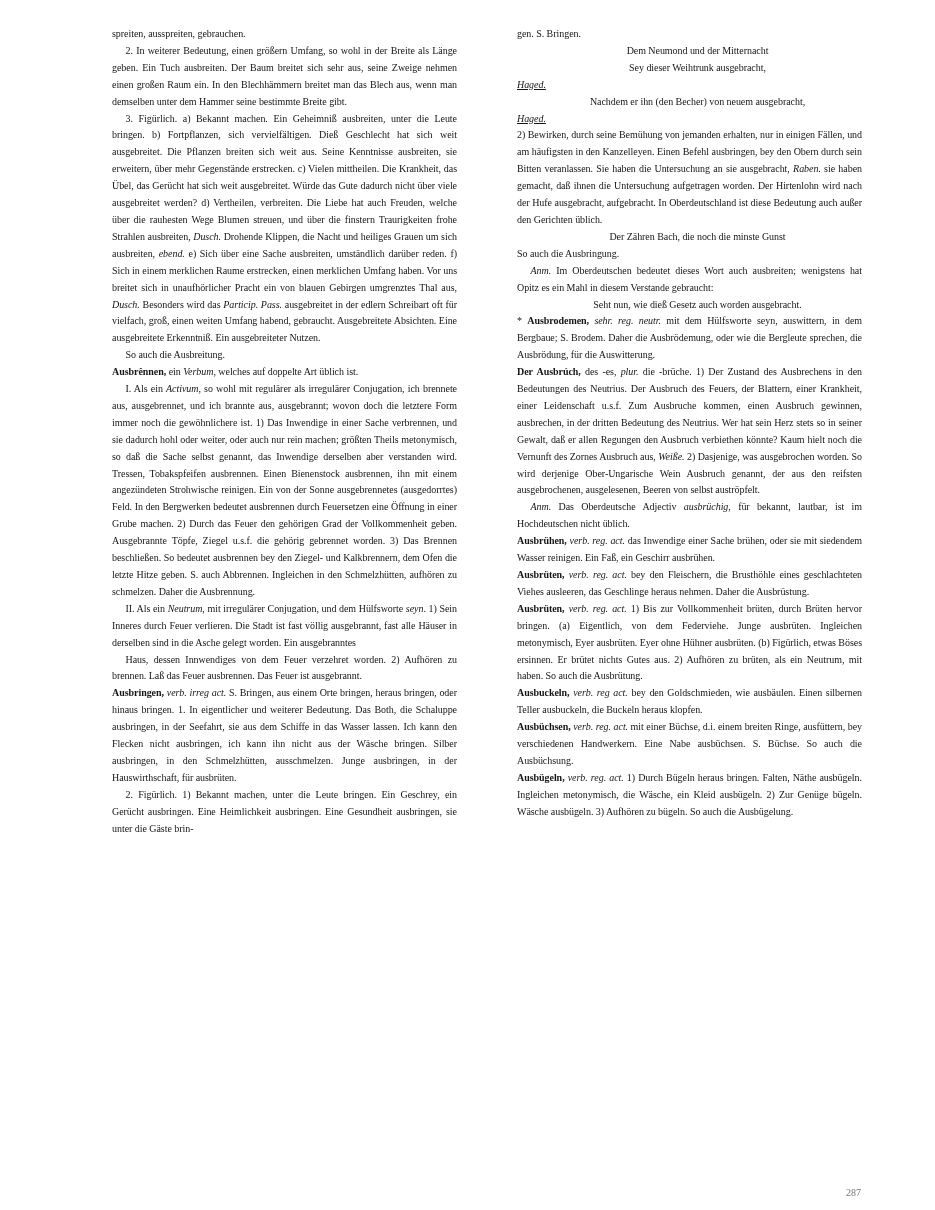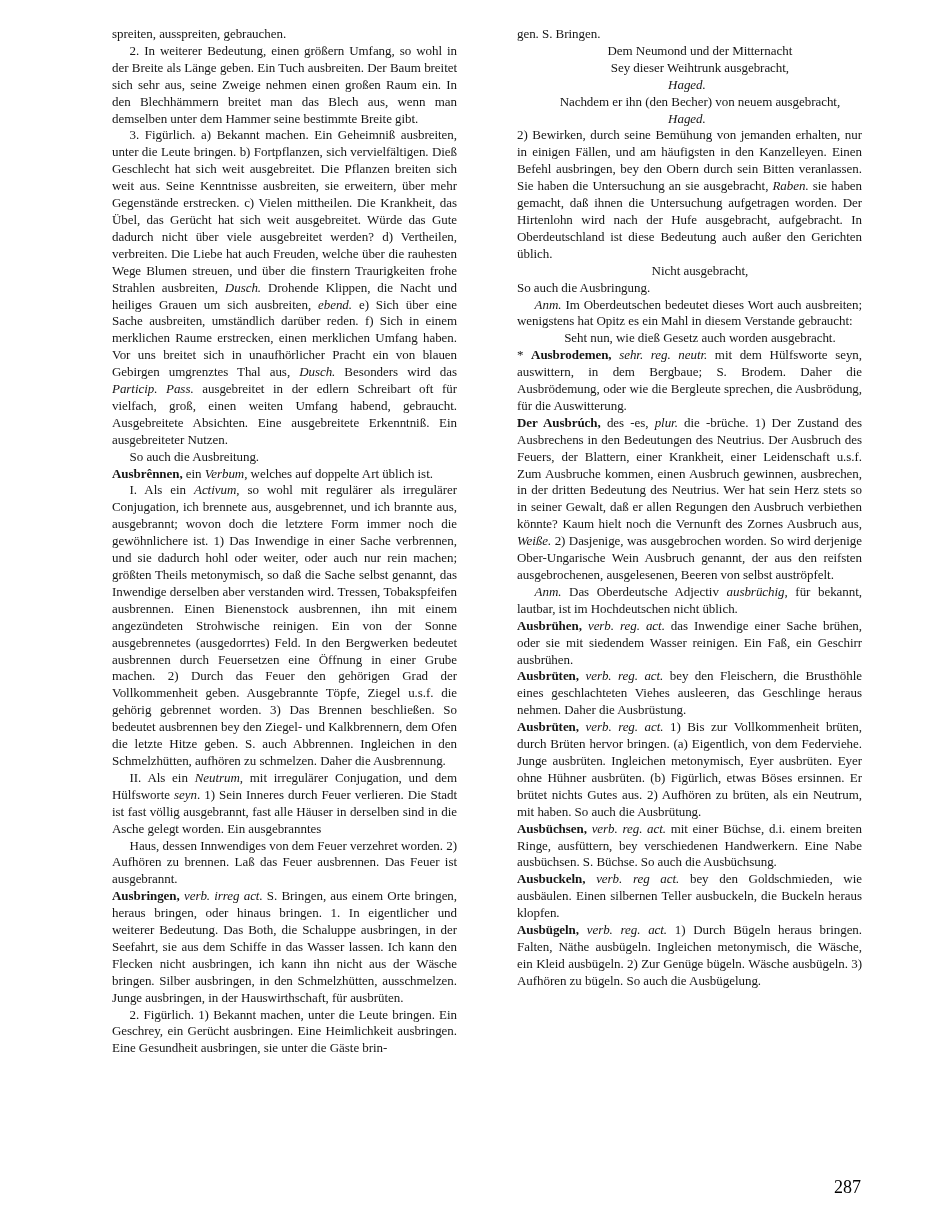--- a/index.html
+++ b/index.html
@@ -17,42 +17,42 @@
     overflow: hidden;
     font-family: "Liberation Serif", "DejaVu Serif", serif;
     color: #151515;
   }
   .columns {
     display: flex;
     gap: 60px;
   }
   .column {
     flex: 1 1 0;
-    font-size: 13px;
+    font-size: 10px;
     line-height: 16.9px;
     text-align: justify;
     hyphens: auto;
     letter-spacing: -0.05px;
   }
   .column p {
     margin: 0;
     padding: 0;
   }
   p.indent { text-indent: 1.35em; }
   p.flush  { text-indent: 0; }
   p.verse  { text-indent: 0; padding-left: 1.6em; text-align: center; }
-  p.attrib { text-indent: 0; text-align: center; padding-right: 0.4em; }
+  p.attrib { text-indent: 0; text-align: left; padding-right: 0.4em; text-decoration: underline; }
   .bold   { font-weight: 700; margin-top: 28px; }
   .italic { font-style: italic; }
   .pagenum {
     position: absolute;
     right: 74px;
     bottom: 12px;
-    font-size: 18px;
-    color: #000000;
+    font-size: 10px;
+    color: #737373;
   }
 </style>
 </head>
 <body>
 
 <div class="page">
   <div class="columns">
     <div class="column">
         <p class="flush"><span>spreiten, ausspreiten, gebrauchen.</span></p>
         <p class="indent"><span>2. In weiterer Bedeutung, einen größern Umfang, so wohl in der Breite als Länge geben. Ein Tuch ausbreiten. Der Baum breitet sich sehr aus, seine Zweige nehmen einen großen Raum ein. In den Blechhämmern breitet man das Blech aus, wenn man demselben unter dem Hammer seine bestimmte Breite gibt.</span></p>
@@ -66,29 +66,29 @@
         <p class="indent"><span>2. Figürlich. 1) Bekannt machen, unter die Leute bringen. Ein Geschrey, ein Gerücht ausbringen. Eine Heimlichkeit ausbringen. Eine Gesundheit ausbringen, sie unter die Gäste brin-</span></p>
       </div>
     <div class="column">
         <p class="flush"><span>gen. S. Bringen.</span></p>
         <p class="verse"><span>Dem Neumond und der Mitternacht</span></p>
         <p class="verse"><span>Sey dieser Weihtrunk ausgebracht,</span></p>
         <p class="attrib"><span class="italic">Haged.</span></p>
         <p class="verse"><span>Nachdem er ihn (den Becher) von neuem ausgebracht,</span></p>
         <p class="attrib"><span class="italic">Haged.</span></p>
         <p class="flush"><span>2) Bewirken, durch seine Bemühung von jemanden erhalten, nur in einigen Fällen, und am häufigsten in den Kanzelleyen. Einen Befehl ausbringen, bey den Obern durch sein Bitten veranlassen. Sie haben die Untersuchung an sie ausgebracht, </span><span class="italic">Raben.</span><span> sie haben gemacht, daß ihnen die Untersuchung aufgetragen worden. Der Hirtenlohn wird nach der Hufe ausgebracht, aufgebracht. In Oberdeutschland ist diese Bedeutung auch außer den Gerichten üblich.</span></p>
-        <p class="verse"><span>Nicht ausgebracht,</span></p>
+        <p class="verse"><span>Der Zähren Bach, die noch die minste Gunst</span></p>
         <p class="flush"><span>So auch die Ausbringung.</span></p>
         <p class="indent"><span class="italic">Anm.</span><span> Im Oberdeutschen bedeutet dieses Wort auch ausbreiten; wenigstens hat Opitz es ein Mahl in diesem Verstande gebraucht:</span></p>
         <p class="verse"><span>Seht nun, wie dieß Gesetz auch worden ausgebracht.</span></p>
         <p class="flush"><span>* </span><span class="bold">Ausbrodemen,</span><span> </span><span class="italic">sehr. reg. neutr.</span><span> mit dem Hülfsworte seyn, auswittern, in dem Bergbaue; S. Brodem. Daher die Ausbrödemung, oder wie die Bergleute sprechen, die Ausbrödung, für die Auswitterung.</span></p>
         <p class="flush"><span class="bold">Der Ausbrúch,</span><span> des -es, </span><span class="italic">plur.</span><span> die -brüche. 1) Der Zustand des Ausbrechens in den Bedeutungen des Neutrius. Der Ausbruch des Feuers, der Blattern, einer Krankheit, einer Leidenschaft u.s.f. Zum Ausbruche kommen, einen Ausbruch gewinnen, ausbrechen, in der dritten Bedeutung des Neutrius. Wer hat sein Herz stets so in seiner Gewalt, daß er allen Regungen den Ausbruch verbiethen könnte? Kaum hielt noch die Vernunft des Zornes Ausbruch aus, </span><span class="italic">Weiße.</span><span> 2) Dasjenige, was ausgebrochen worden. So wird derjenige Ober-Ungarische Wein Ausbruch genannt, der aus den reifsten ausgebrochenen, ausgelesenen, Beeren von selbst auströpfelt.</span></p>
         <p class="indent"><span class="italic">Anm.</span><span> Das Oberdeutsche Adjectiv </span><span class="italic">ausbrüchig</span><span>, für bekannt, lautbar, ist im Hochdeutschen nicht üblich.</span></p>
         <p class="flush"><span class="bold">Ausbrühen,</span><span> </span><span class="italic">verb. reg. act.</span><span> das Inwendige einer Sache brühen, oder sie mit siedendem Wasser reinigen. Ein Faß, ein Geschirr ausbrühen.</span></p>
         <p class="flush"><span class="bold">Ausbrüten,</span><span> </span><span class="italic">verb. reg. act.</span><span> bey den Fleischern, die Brusthöhle eines geschlachteten Viehes ausleeren, das Geschlinge heraus nehmen. Daher die Ausbrüstung.</span></p>
         <p class="flush"><span class="bold">Ausbrüten,</span><span> </span><span class="italic">verb. reg. act.</span><span> 1) Bis zur Vollkommenheit brüten, durch Brüten hervor bringen. (a) Eigentlich, von dem Federviehe. Junge ausbrüten. Ingleichen metonymisch, Eyer ausbrüten. Eyer ohne Hühner ausbrüten. (b) Figürlich, etwas Böses ersinnen. Er brütet nichts Gutes aus. 2) Aufhören zu brüten, als ein Neutrum, mit haben. So auch die Ausbrütung.</span></p>
+        <p class="flush"><span class="bold">Ausbuckeln,</span><span> </span><span class="italic">verb. reg act.</span><span> bey den Goldschmieden, wie ausbäulen. Einen silbernen Teller ausbuckeln, die Buckeln heraus klopfen.</span></p>
         <p class="flush"><span class="bold">Ausbüchsen,</span><span> </span><span class="italic">verb. reg. act.</span><span> mit einer Büchse, d.i. einem breiten Ringe, ausfüttern, bey verschiedenen Handwerkern. Eine Nabe ausbüchsen. S. Büchse. So auch die Ausbüchsung.</span></p>
-        <p class="flush"><span class="bold">Ausbuckeln,</span><span> </span><span class="italic">verb. reg act.</span><span> bey den Goldschmieden, wie ausbäulen. Einen silbernen Teller ausbuckeln, die Buckeln heraus klopfen.</span></p>
         <p class="flush"><span class="bold">Ausbügeln,</span><span> </span><span class="italic">verb. reg. act.</span><span> 1) Durch Bügeln heraus bringen. Falten, Näthe ausbügeln. Ingleichen metonymisch, die Wäsche, ein Kleid ausbügeln. 2) Zur Genüge bügeln. Wäsche ausbügeln. 3) Aufhören zu bügeln. So auch die Ausbügelung.</span></p>
       </div>
   </div>
   <div class="pagenum">287</div>
 </div>
 
 </body></html>

